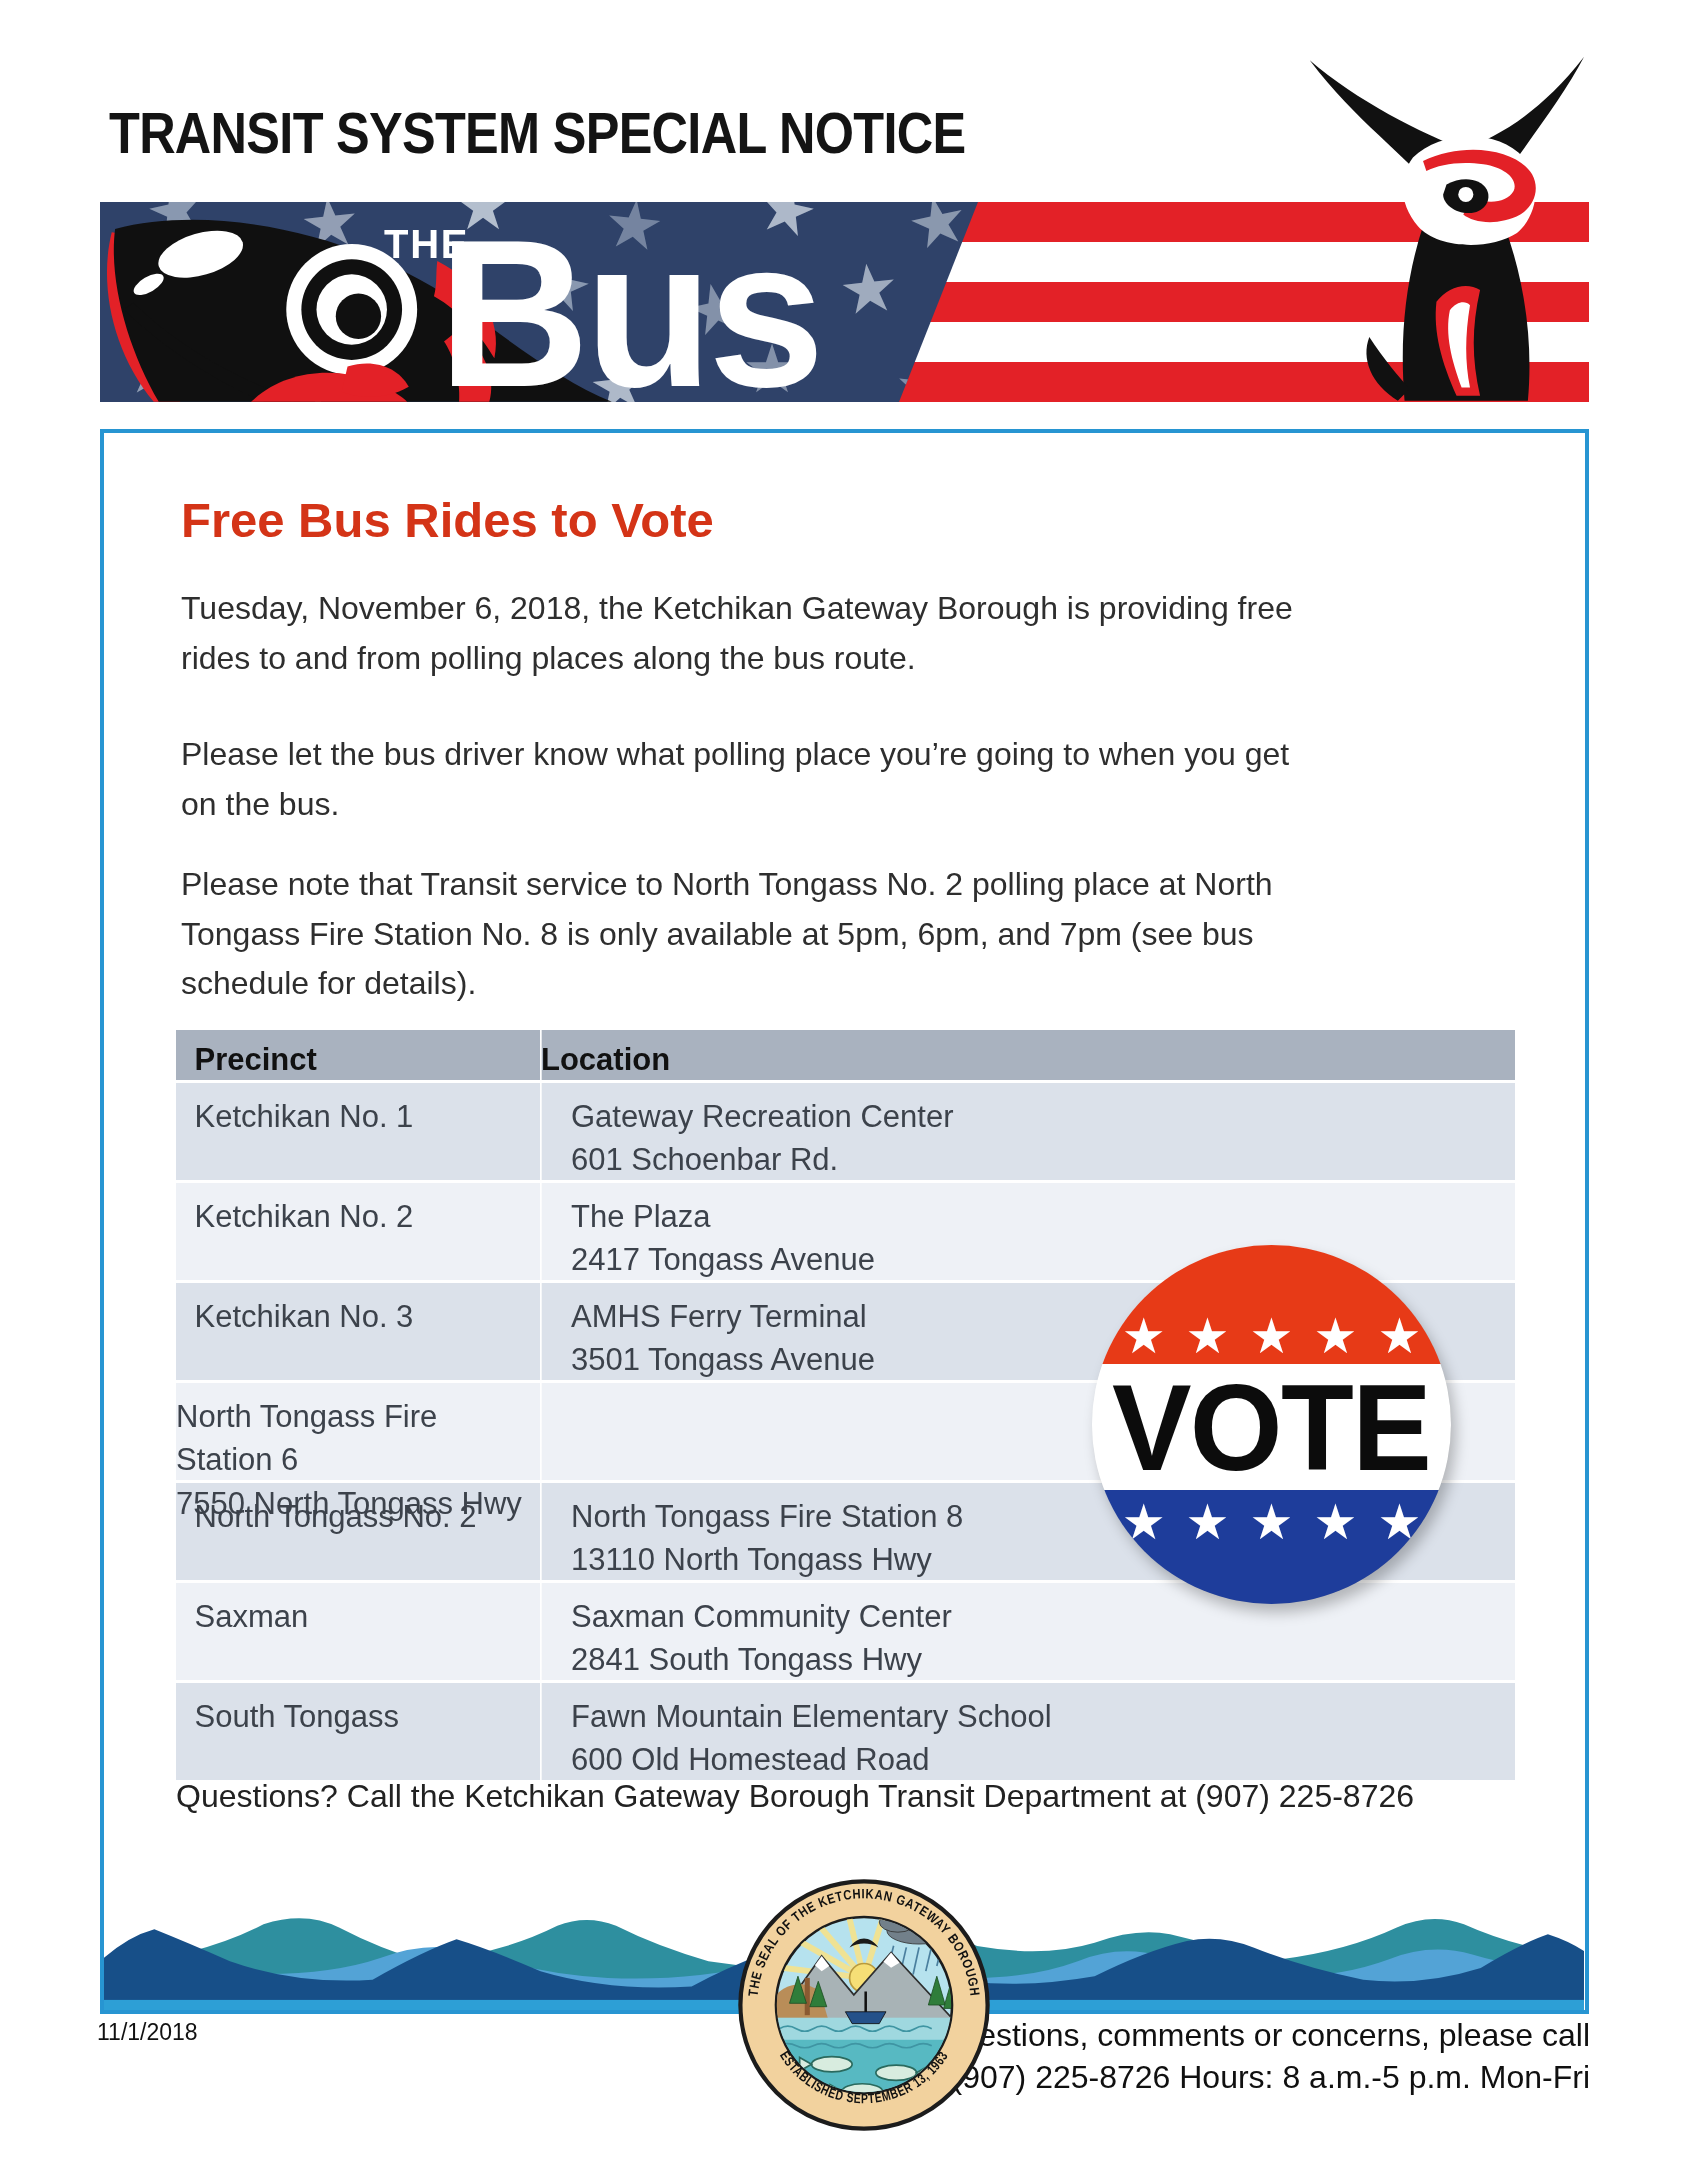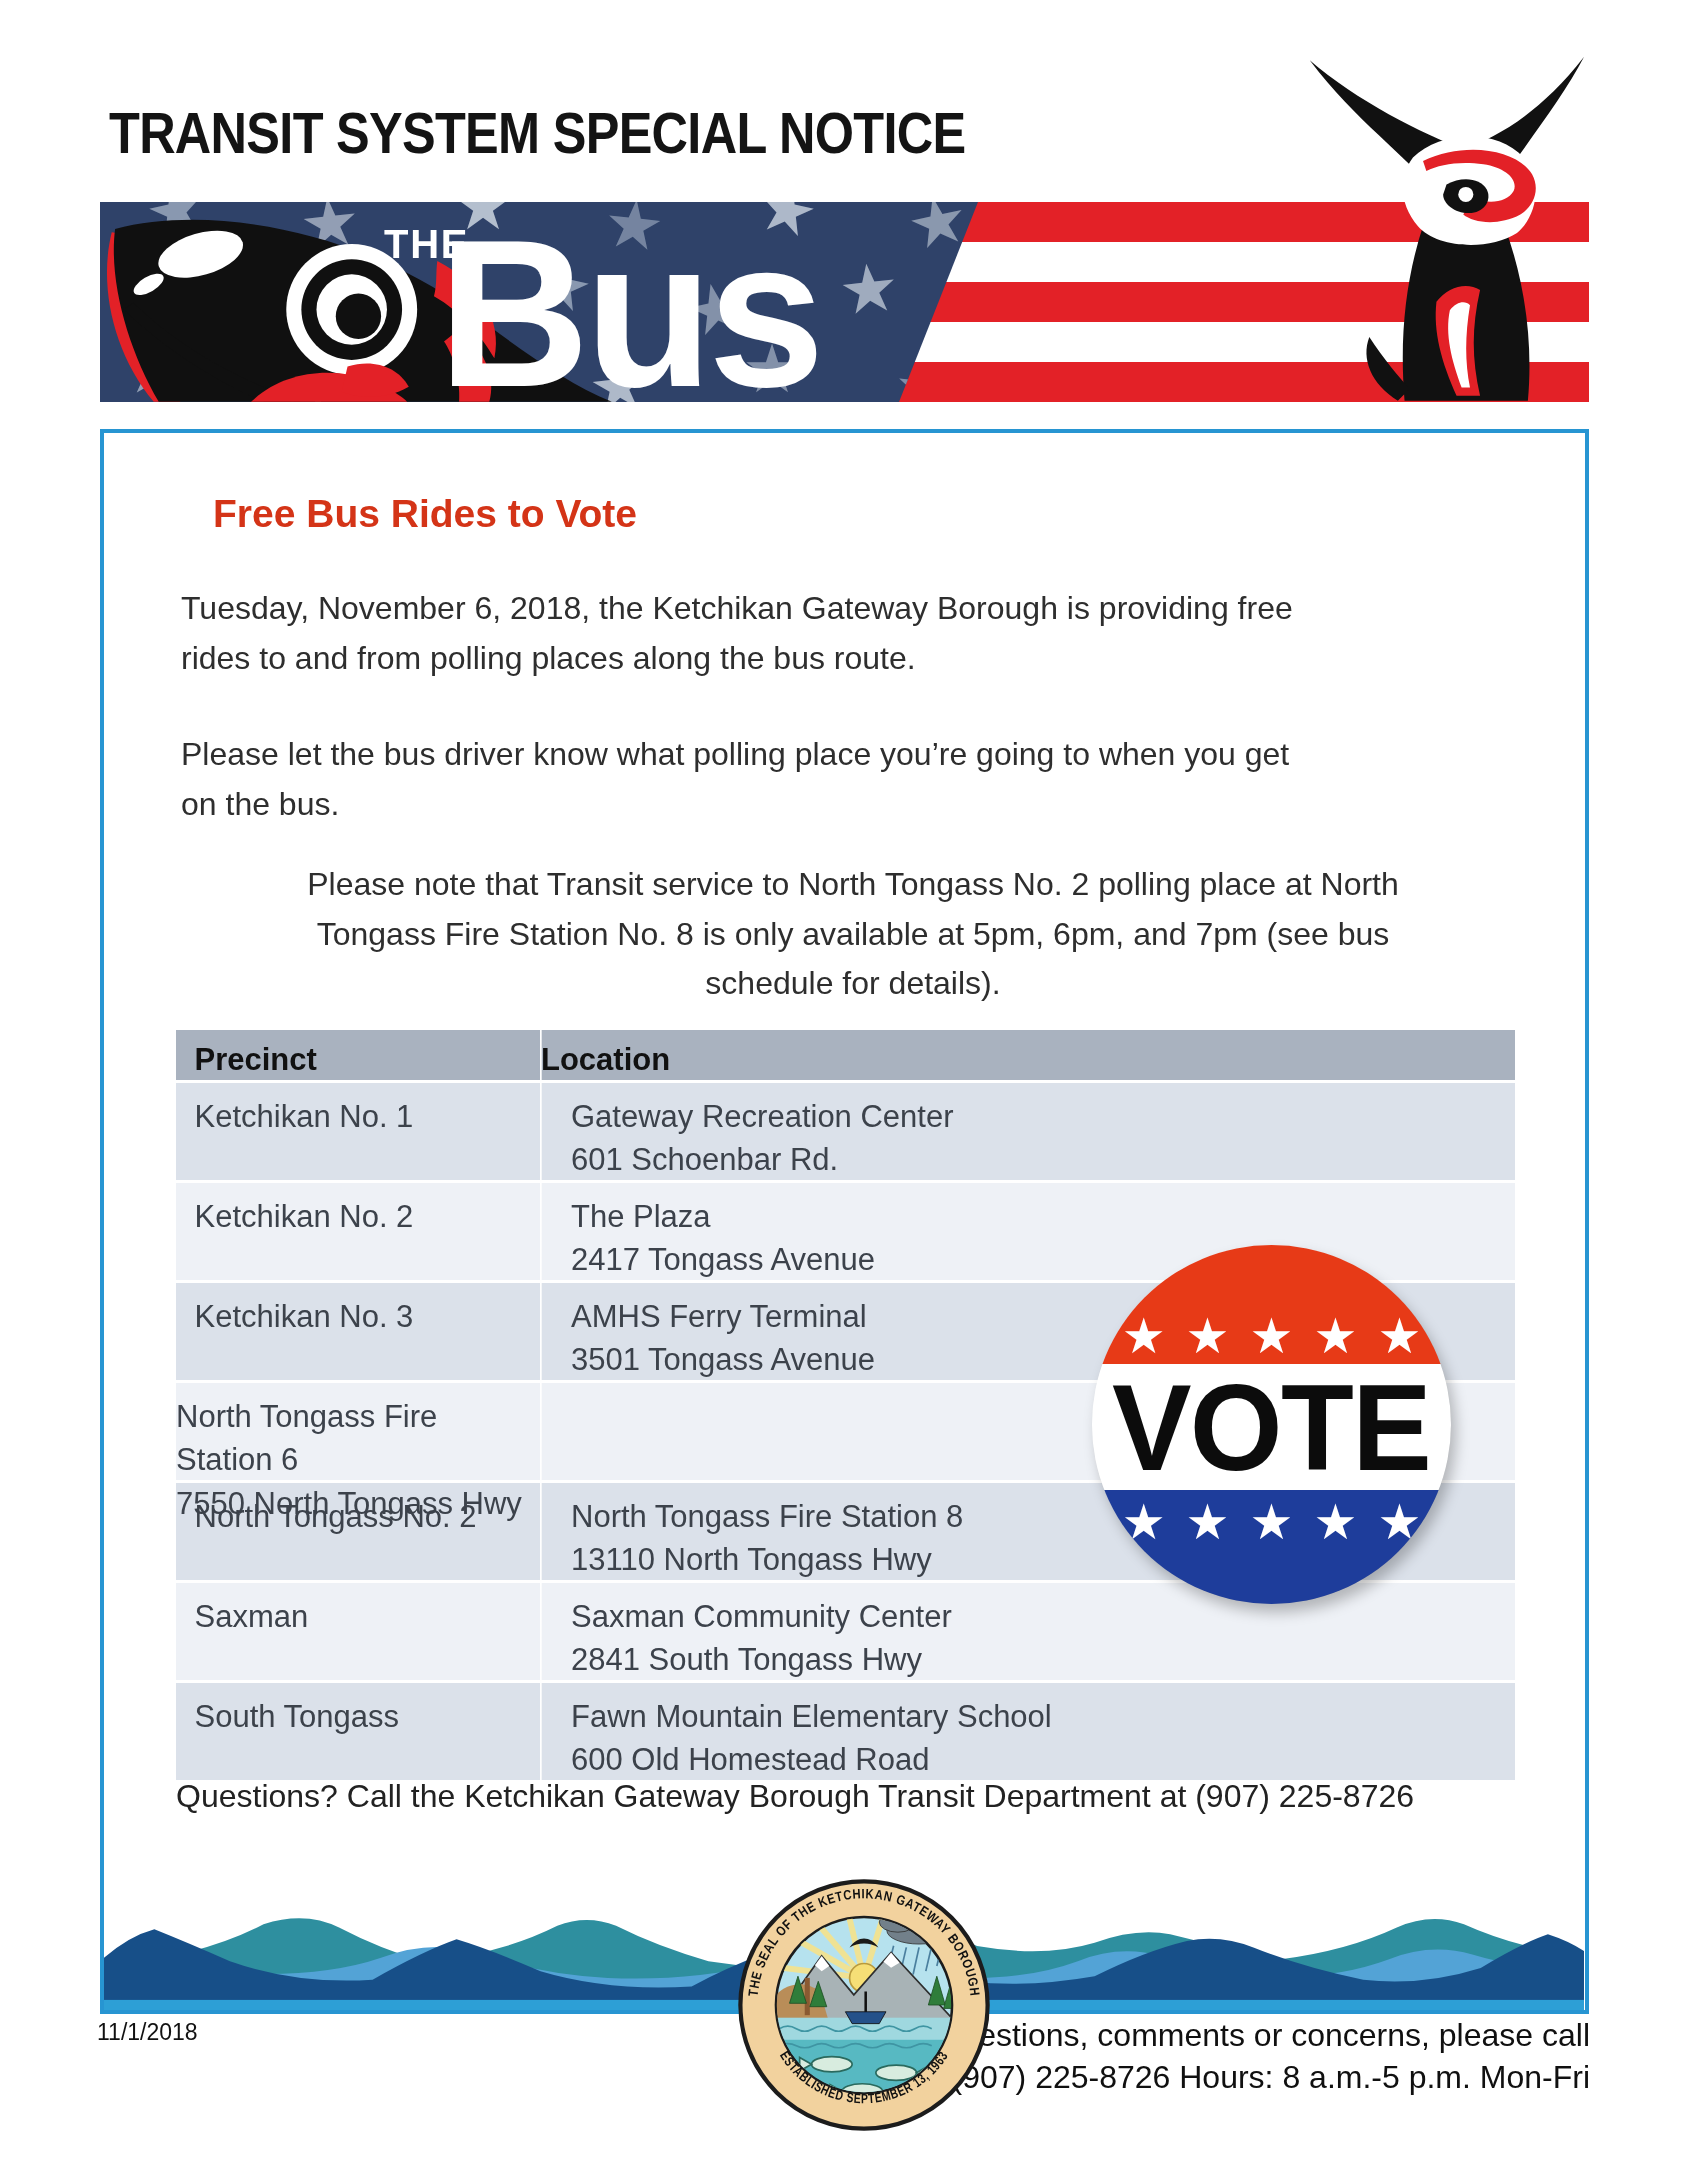--- a/index.html
+++ b/index.html
@@ -24,22 +24,22 @@
     color:#fff;letter-spacing:1.7px;z-index:3;}
   .bus-label{position:absolute;left:338px;top:6.7px;font-size:210px;font-weight:800;
     color:#fff;letter-spacing:-5px;line-height:1;z-index:3;}
   .fish-svg{position:absolute;left:0;top:0;z-index:2;}
 
   .tail-svg{position:absolute;left:1272px;top:50px;z-index:5;}
 
   
   .notice-box{position:absolute;left:100px;top:429px;width:1489px;height:1585px;
     box-sizing:border-box;border:4.2px solid var(--border_blue);background:#fff;}
-  .notice-heading{position:absolute;left:77px;top:59px;font-size:39px;font-weight:700;
-    color:var(--accent_red);margin-left:32px;}
+  .notice-heading{position:absolute;left:77px;top:59px;font-size:49px;font-weight:700;
+    color:var(--accent_red);}
   .para{position:absolute;left:77px;width:1344px;font-size:32px;line-height:1.55;
     color:#2e2e2e;white-space:pre-line;}
 
   
   .precinct-table{position:absolute;left:72px;top:597px;width:1339px;}
   .t-row{display:grid;grid-template-columns:365px 1fr;margin-bottom:3px;
     background-image:linear-gradient(#fff,#fff);background-size:1.7px 100%;
     background-position:364px 0;background-repeat:no-repeat;}
   .t-head{height:50px;background-color:var(--table_header_bg);}
   .t-head .cell{font-weight:700;color:#111;padding-top:7.6px;}
@@ -151,21 +151,21 @@
            C214,370 206,338 212,310 Z" fill="#fff"></path>
 </svg>
 
 <div class="notice-box">
   <div class="notice-heading">Free Bus Rides to Vote</div>
   <div id="paragraphs">
       <div class="para" style="top: 151px;">Tuesday, November 6, 2018, the Ketchikan Gateway Borough is providing free
 rides to and from polling places along the bus route.</div>
       <div class="para" style="top: 297px;">Please let the bus driver know what polling place you’re going to when you get
 on the bus.</div>
-      <div class="para" style="top: 427px; text-align: center;">Please note that Transit service to North Tongass No. 2 polling place at North
+      <div class="para" style="top: 427px;">Please note that Transit service to North Tongass No. 2 polling place at North
 Tongass Fire Station No. 8 is only available at 5pm, 6pm, and 7pm (see bus
 schedule for details).</div>
     </div>
 
   <div class="precinct-table">
     <div class="t-row t-head">
       <div class="cell c1">Precinct</div>
       <div class="cell c2">Location</div>
     </div>
     <div id="tableBody">

